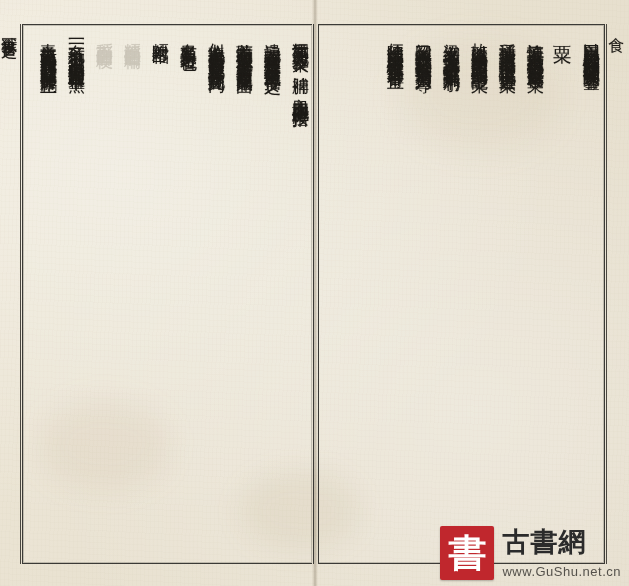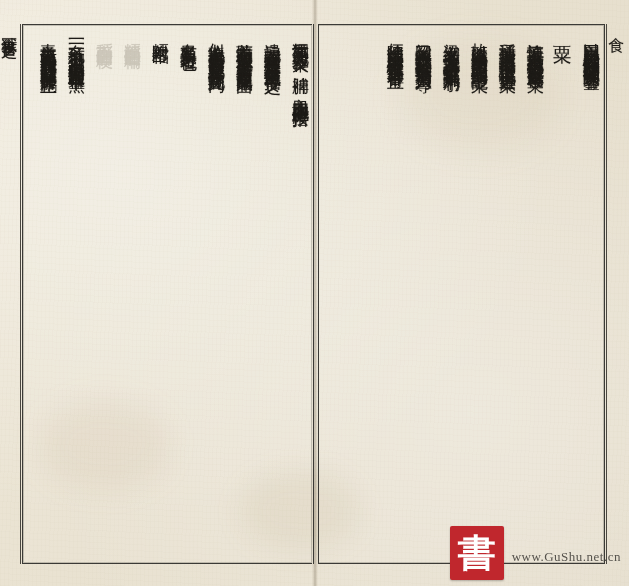--- a/index.html
+++ b/index.html
@@ -207,21 +207,21 @@
   }
   .brand-cn {
     font-family: "DejaVu Serif", serif;
     font-size: 27px;
     font-weight: bold;
     color: #2b2b2b;
     letter-spacing: 1px;
     line-height: 1.1;
   }
   .brand-url {
-    font-family: Liberation Serif, serif;
+    font-family: Liberation Sans, sans-serif;
     font-size: 13px;
     color: #55524c;
     letter-spacing: 0.5px;
     margin-top: 7px;
   }
 </style>
 </head>
 <body>
 
 <div id="page">
@@ -275,17 +275,18 @@
     <div class="sliver-rule"></div>
   </div>
 
   <div class="gutter"></div>
   <div class="gutter-rule a"></div>
   <div class="gutter-rule b"></div>
 
   <div class="logo">
     <div class="seal" style="background: rgb(192, 39, 45);">書</div>
     <div class="brand">
+      <div class="brand-cn">古書網</div>
       <div class="brand-url">www.GuShu.net.cn</div>
     </div>
   </div>
 
 </div>
 
 </body></html>

